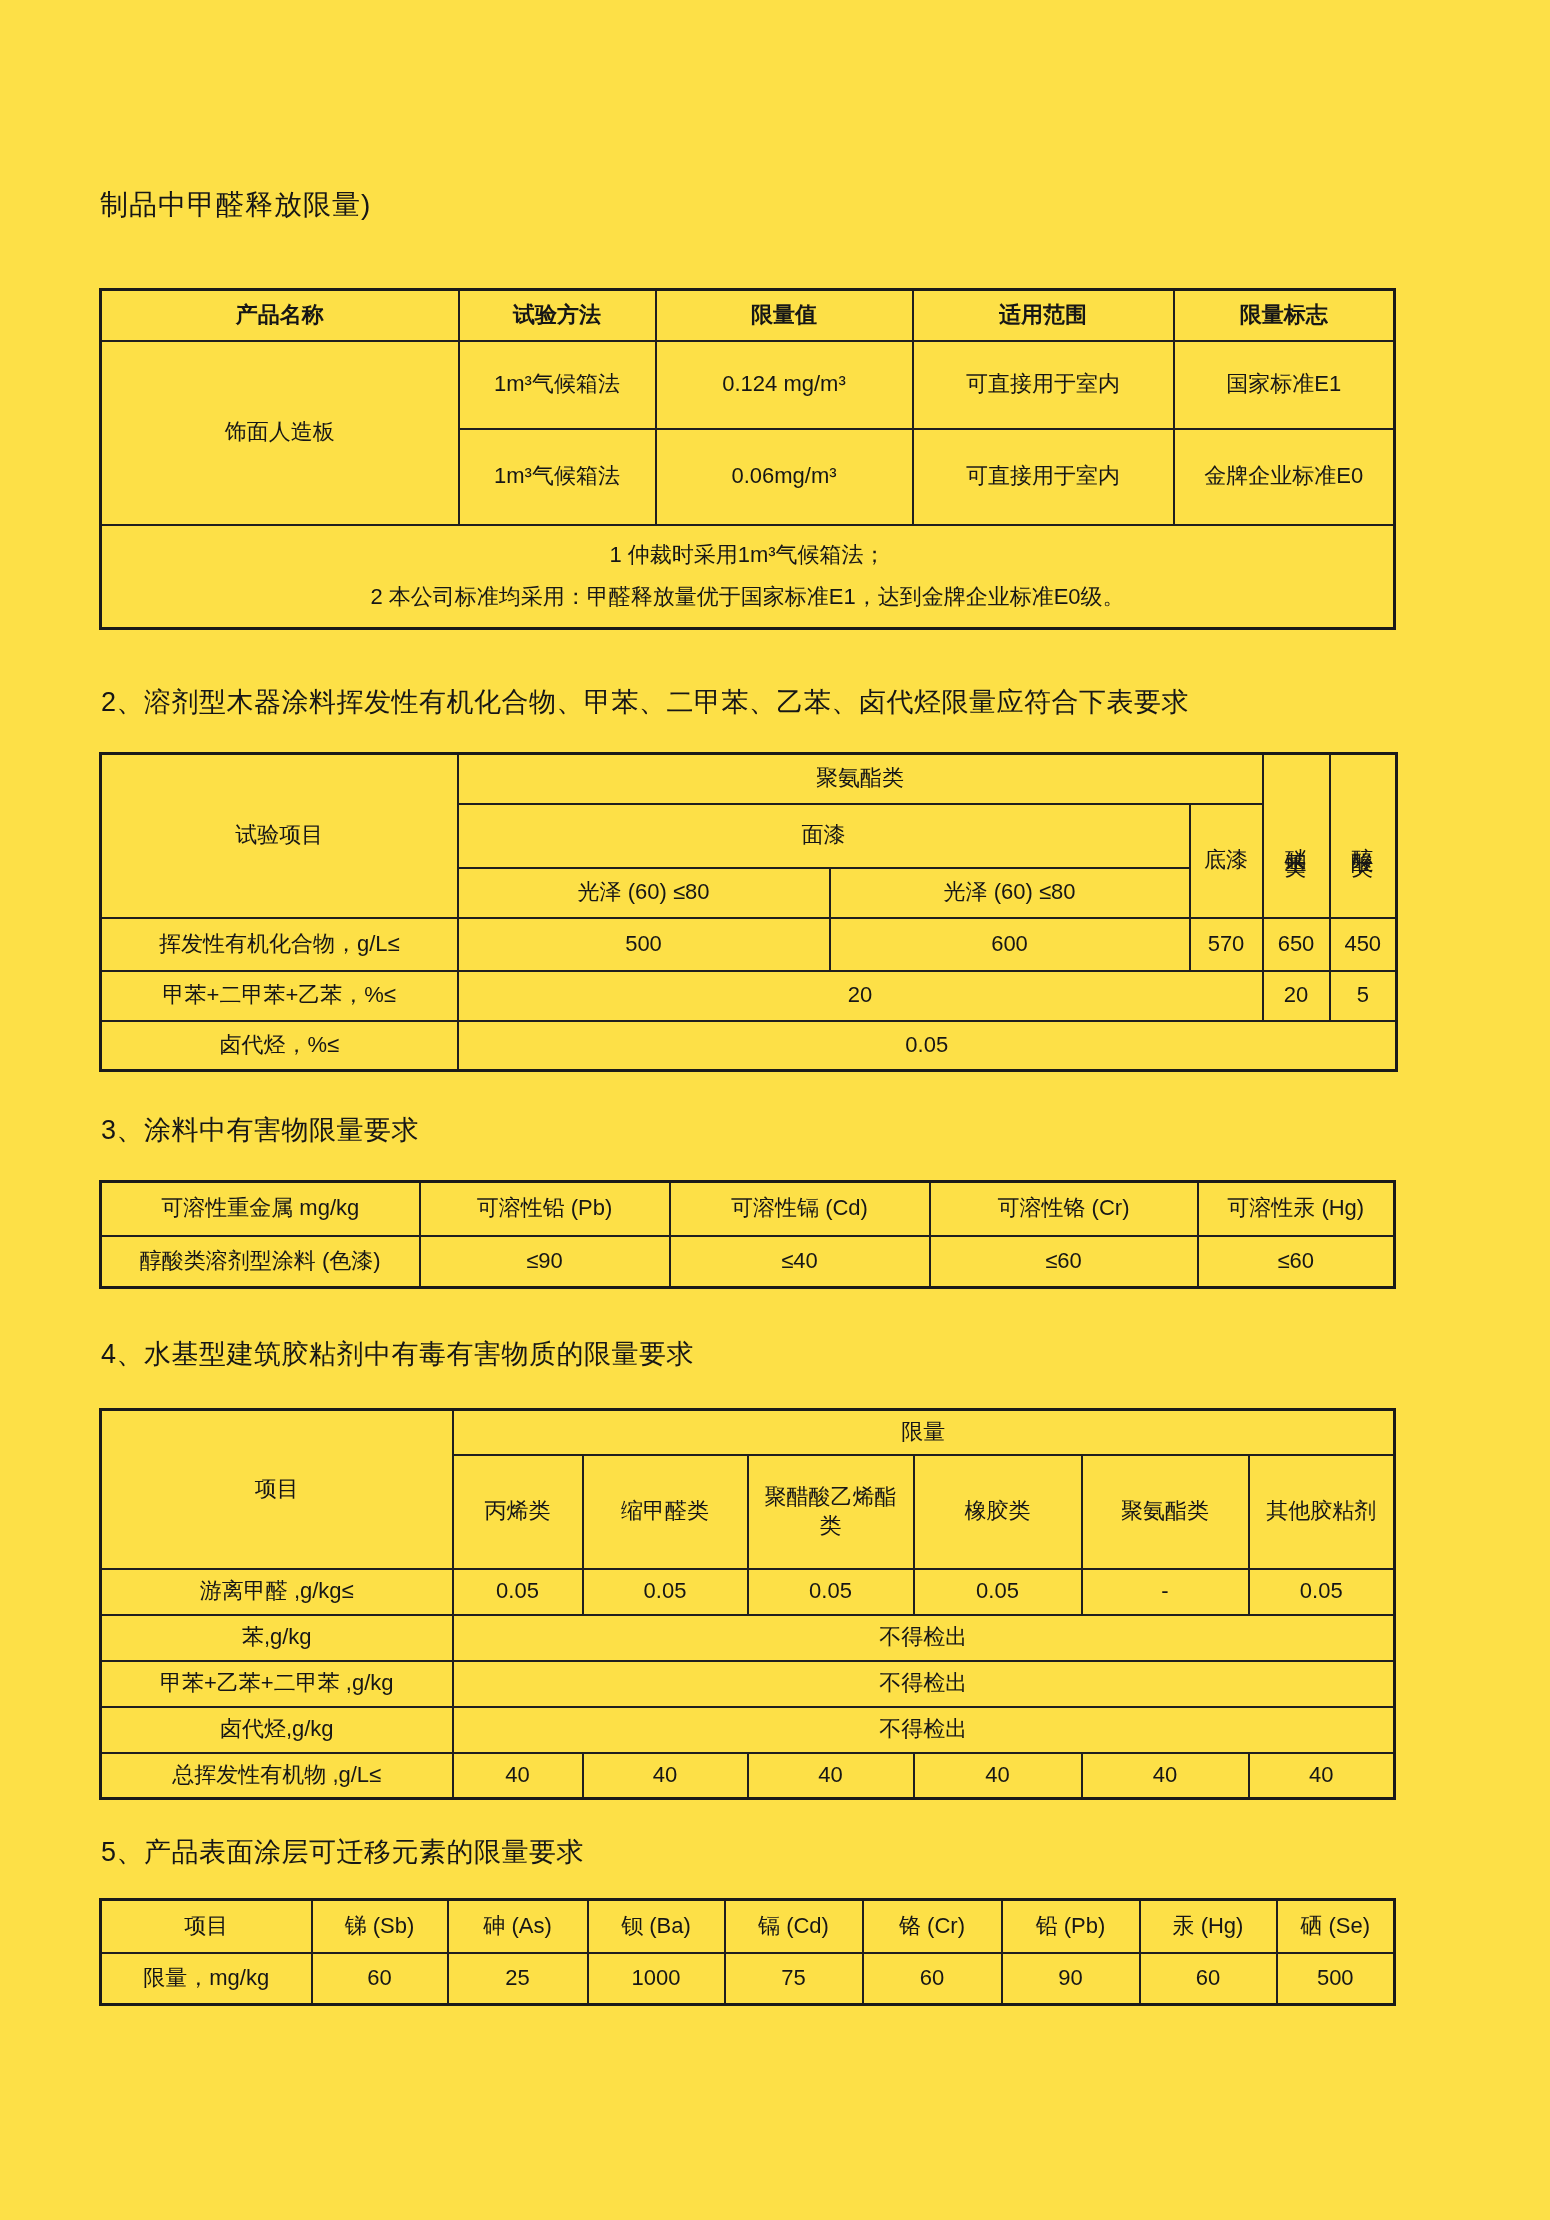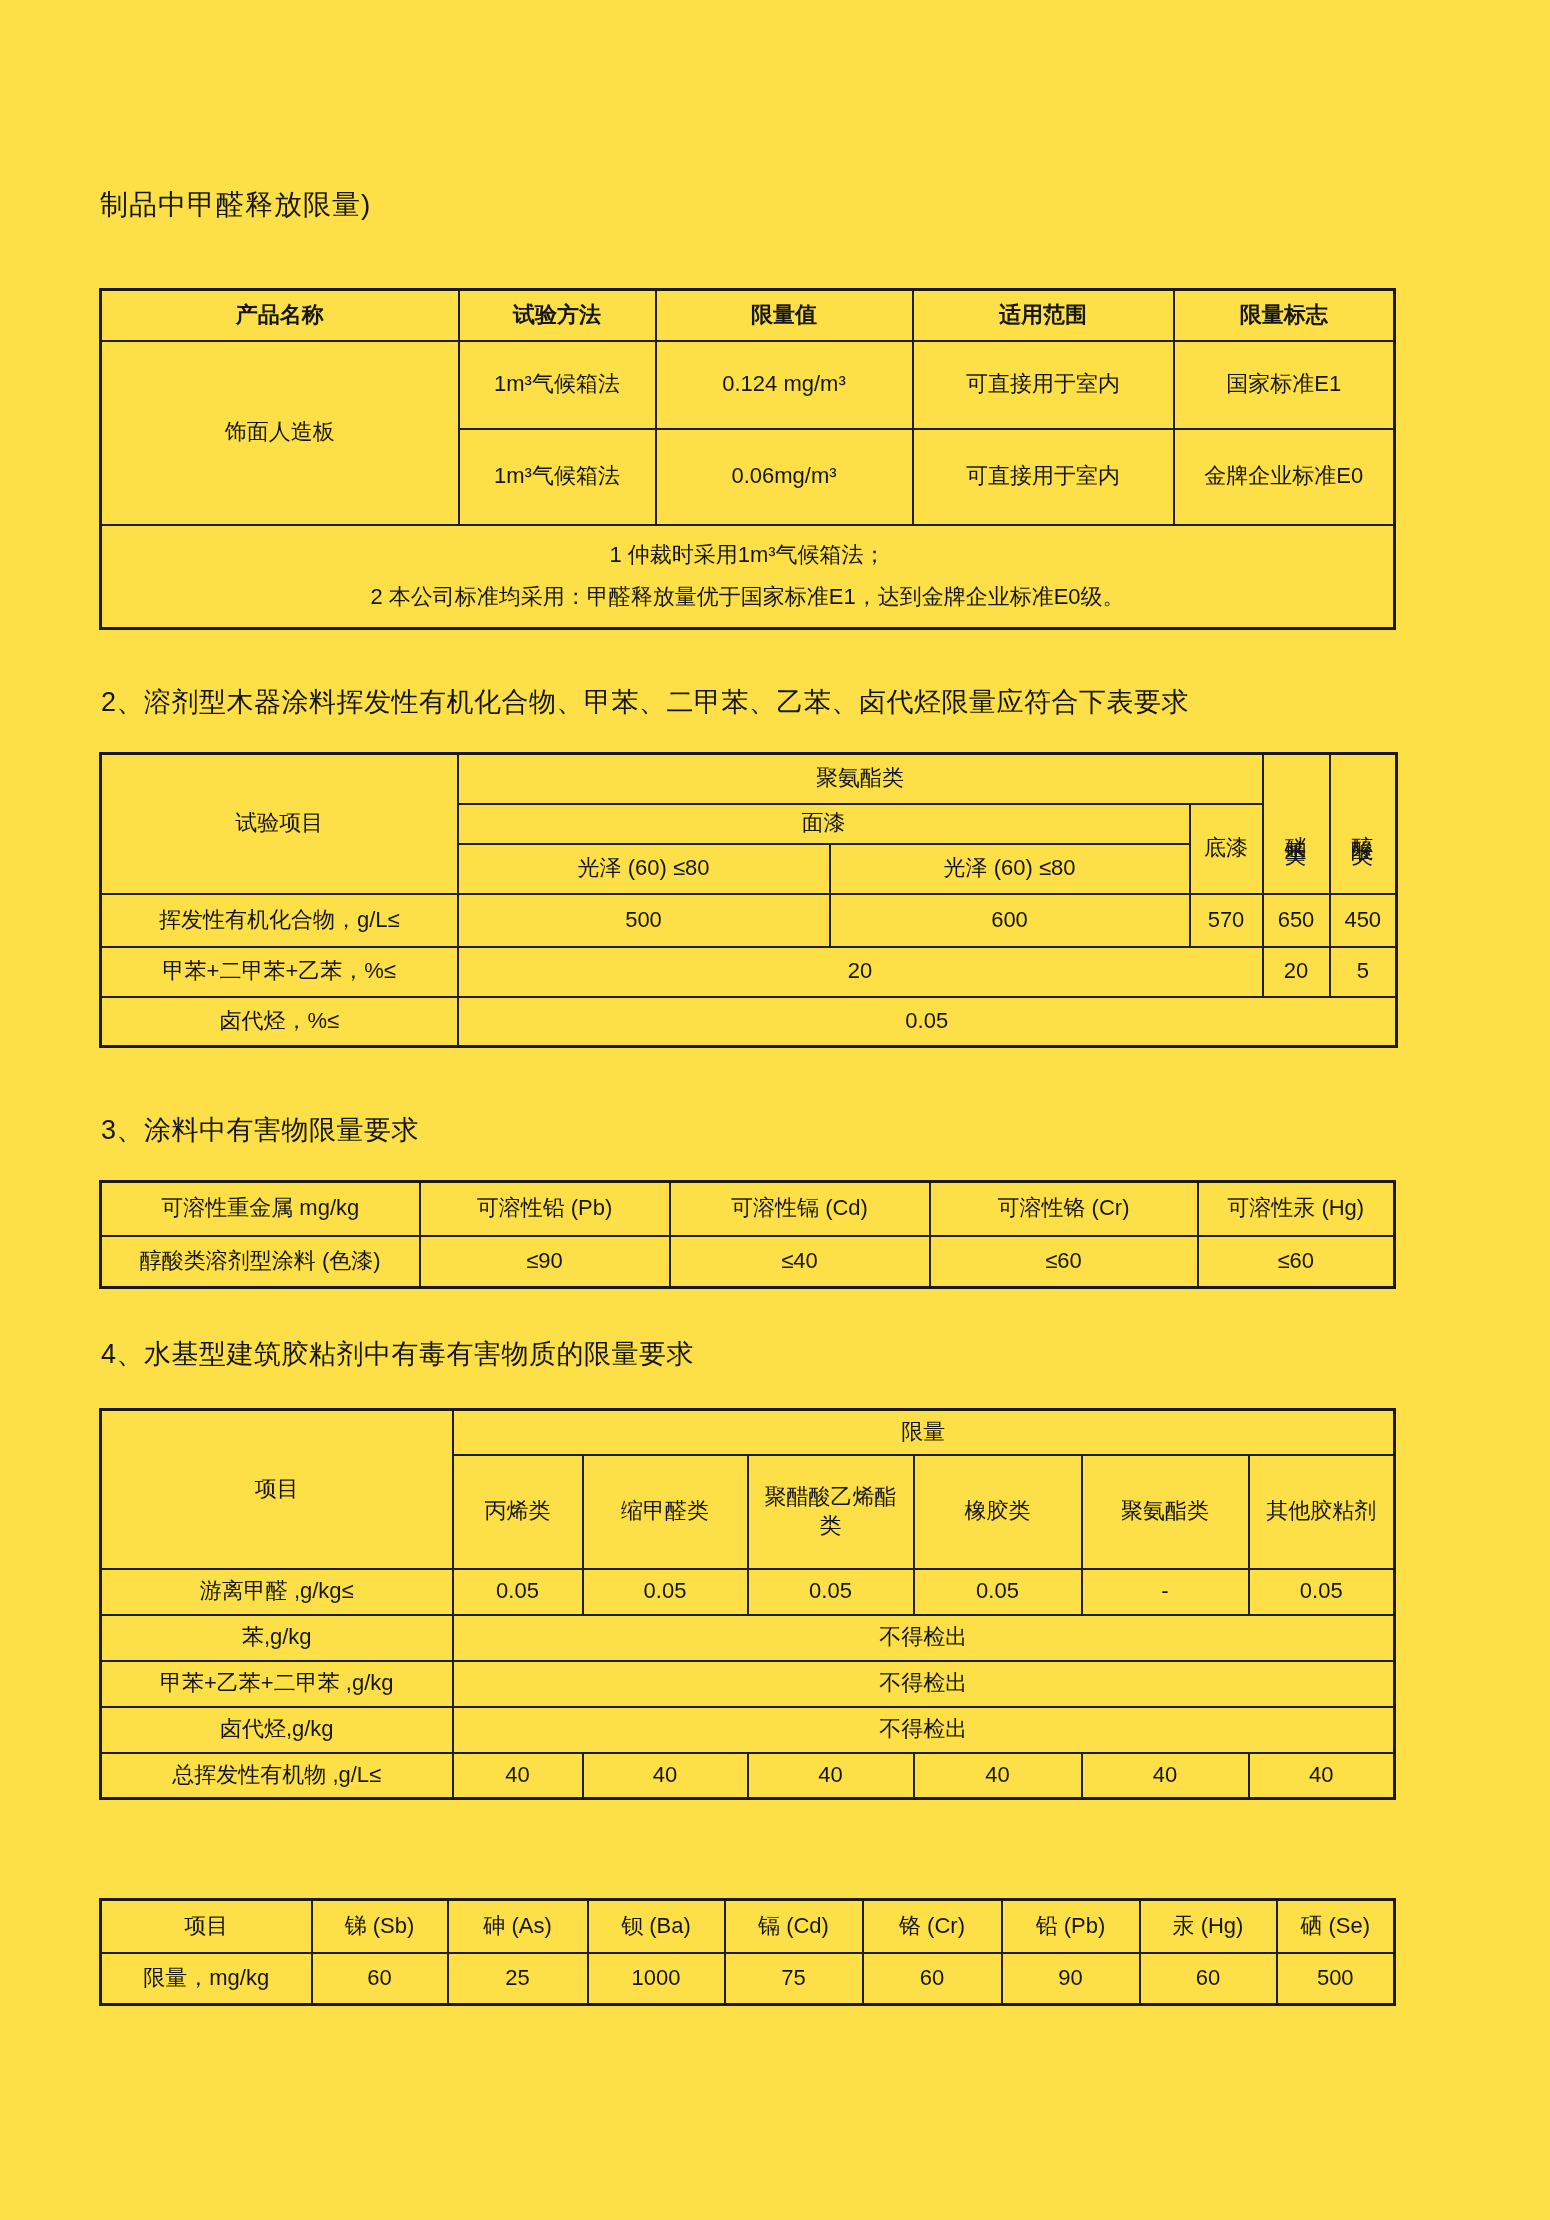--- a/index.html
+++ b/index.html
@@ -26,21 +26,21 @@
     font-size:22px;text-align:center;vertical-align:middle;
     padding:2px 6px;line-height:1.3;
     overflow:hidden;
   }
   .t1pos{top:288px;width:1294px;}
   .t2pos{top:752px;width:1296px;}
   .t3pos{top:1180px;width:1294px;}
   .t4pos{top:1408px;width:1294px;}
   .t5pos{top:1898px;width:1294px;}
 
-  tr.rh45{height:45px;} tr.rh46{height:46px;} tr.rh48{height:40px;margin-left:12px;}
+  tr.rh45{height:45px;} tr.rh46{height:46px;} tr.rh48{height:64px;margin-left:12px;}
   tr.rh50{height:50px;} tr.rh51{height:51px;font-weight:bold;} tr.rh52{height:52px;}
   tr.rh53{height:53px;} tr.rh54{height:54px;} tr.rh88{height:88px;}
   tr.rh93{height:114px;} tr.rh96{height:96px;} tr.rh104{height:104px;}
 
   td.notes-cell{text-align:left;padding:10px 10px 10px 20px;}
   .note-line{font-size:22px;line-height:42px;white-space:nowrap;}
 
   .vert{
     writing-mode:vertical-rl;text-orientation:upright;
     display:inline-block;line-height:1.05;letter-spacing:4px;font-size:22px;
@@ -217,20 +217,21 @@
       <td>40</td>
       <td>40</td>
       <td>40</td>
       <td>40</td>
       <td>40</td>
       <td>40</td>
     </tr>
   </tbody>
     </table>
 
+  <div class="sec-heading h5pos">5、产品表面涂层可迁移元素的限量要求</div>
 
   <table class="t t5pos">
     <colgroup>
       <col style="width:211px">
         <col style="width:136px">
         <col style="width:140px">
         <col style="width:137px">
       <col style="width:138px">
         <col style="width:139px">
         <col style="width:138px">

